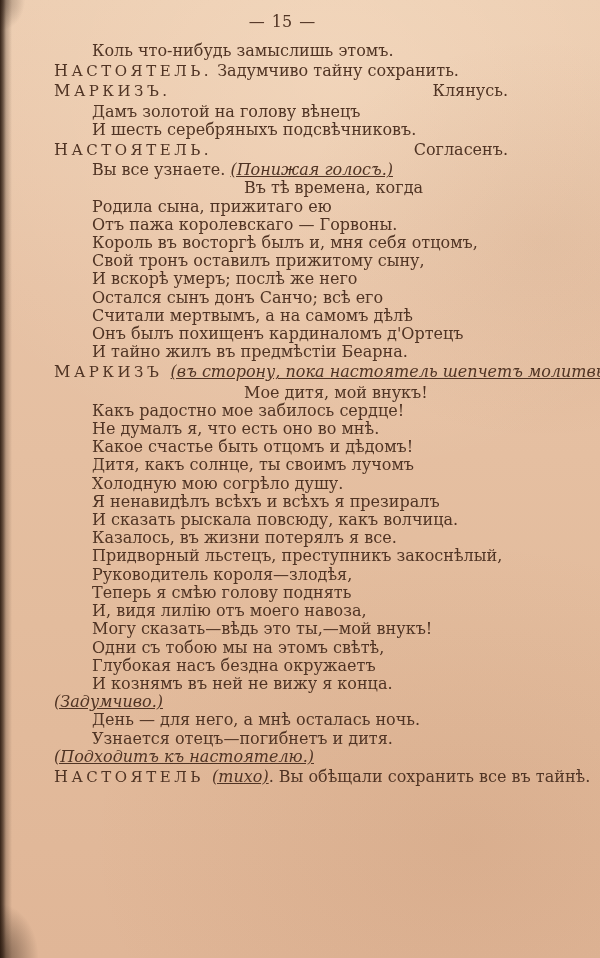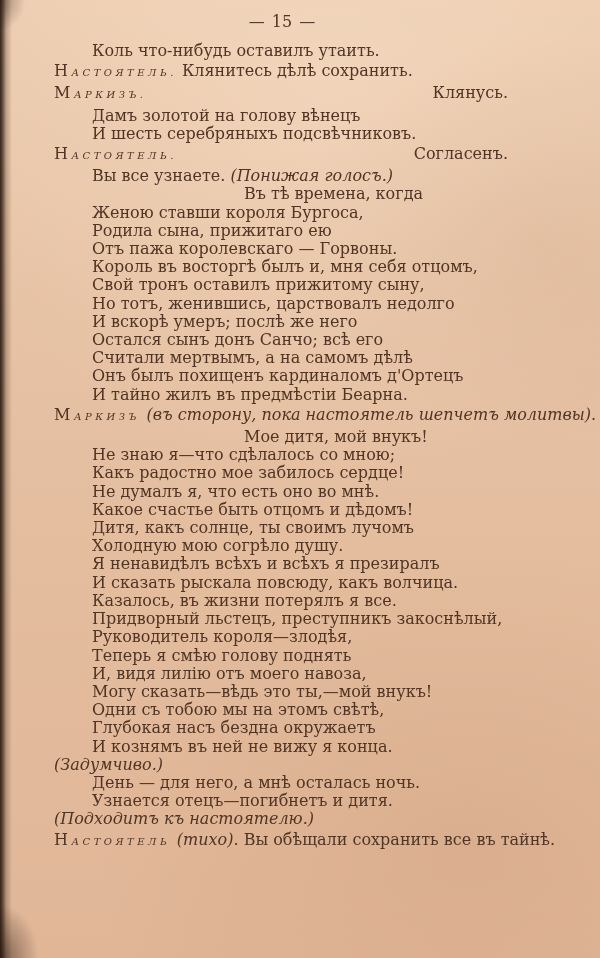--- a/index.html
+++ b/index.html
@@ -42,60 +42,57 @@
   .line {
     display:flex; align-items:baseline;
     font-size:16px; line-height:18.2px;
     white-space:pre; color:#503424;
   }
   .line .line-main { white-space:pre; }
   .line.verse   { padding-left:38px; }
   .line.split   { padding-left:190px; }
   .line.direction { justify-content:flex-start; }
   .line.speaker { margin:2px 0; }
-  .dir { font-style:italic; }
+  .dir { font-style:italic;text-decoration:underline; }
   .speaker-first { font-size:16px; letter-spacing:3.5px; }
-  .speaker-rest  { font-size:10px; letter-spacing:3.5px; text-transform:uppercase;font-style:italic; }
+  .speaker-rest  { font-size:15px; letter-spacing:3.5px; text-transform:uppercase; }
   .response { margin-left:auto; padding-right:2px;text-align:right; }
 </style>
 </head>
 <body>
 
 <div class="scan">
   <div class="edge-left"></div>
   <div class="corner-tl"></div>
   <div class="corner-bl"></div>
 
   <div class="content">
     <div class="page-header">
       <span class="dash">—</span><span>15</span><span class="dash">—</span>
     </div>
     <div id="lines">
-        <div class="line verse"><span class="line-main"><span class="plain">Коль что-нибудь оставилъ утаить.</span></span></div>
-        <div class="line speaker"><span class="line-main"><span class="speaker"><span class="speaker-first">Н</span><span class="speaker-rest">астоятель.</span></span><span class="plain"> Клянитесь дѣлѣ сохранить.</span></span></div>
+        <div class="line verse"><span class="line-main"><span class="plain">Коль что-нибудь замыслишь этомъ.</span></span></div>
+        <div class="line speaker"><span class="line-main"><span class="speaker"><span class="speaker-first">Н</span><span class="speaker-rest">астоятель.</span></span><span class="plain"> Задумчиво тайну сохранить.</span></span></div>
         <div class="line speaker"><span class="line-main"><span class="speaker"><span class="speaker-first">М</span><span class="speaker-rest">аркизъ.</span></span></span><span class="response">Клянусь.</span></div>
         <div class="line verse"><span class="line-main"><span class="plain">Дамъ золотой на голову вѣнецъ</span></span></div>
         <div class="line verse"><span class="line-main"><span class="plain">И шесть серебряныхъ подсвѣчниковъ.</span></span></div>
         <div class="line speaker"><span class="line-main"><span class="speaker"><span class="speaker-first">Н</span><span class="speaker-rest">астоятель.</span></span></span><span class="response">Согласенъ.</span></div>
         <div class="line verse"><span class="line-main"><span class="plain">Вы все узнаете. </span><span class="dir">(Понижая голосъ.)</span></span></div>
         <div class="line split"><span class="line-main"><span class="plain">Въ тѣ времена, когда</span></span></div>
-        <div class="line verse"><span class="line-main"><span class="plain">Женою ставши короля Бургоса,</span></span></div>
         <div class="line verse"><span class="line-main"><span class="plain">Родила сына, прижитаго ею</span></span></div>
         <div class="line verse"><span class="line-main"><span class="plain">Отъ пажа королевскаго — Горвоны.</span></span></div>
         <div class="line verse"><span class="line-main"><span class="plain">Король въ восторгѣ былъ и, мня себя отцомъ,</span></span></div>
         <div class="line verse"><span class="line-main"><span class="plain">Свой тронъ оставилъ прижитому сыну,</span></span></div>
-        <div class="line verse"><span class="line-main"><span class="plain">Но тотъ, женившись, царствовалъ недолго</span></span></div>
         <div class="line verse"><span class="line-main"><span class="plain">И вскорѣ умеръ; послѣ же него</span></span></div>
         <div class="line verse"><span class="line-main"><span class="plain">Остался сынъ донъ Санчо; всѣ его</span></span></div>
         <div class="line verse"><span class="line-main"><span class="plain">Считали мертвымъ, а на самомъ дѣлѣ</span></span></div>
         <div class="line verse"><span class="line-main"><span class="plain">Онъ былъ похищенъ кардиналомъ д'Ортецъ</span></span></div>
         <div class="line verse"><span class="line-main"><span class="plain">И тайно жилъ въ предмѣстіи Беарна.</span></span></div>
         <div class="line speaker"><span class="line-main"><span class="speaker"><span class="speaker-first">М</span><span class="speaker-rest">аркизъ </span></span><span class="dir">(въ сторону, пока настоятель шепчетъ молитвы).</span></span></div>
         <div class="line split"><span class="line-main"><span class="plain">Мое дитя, мой внукъ!</span></span></div>
-        <div class="line verse"><span class="line-main"><span class="plain">Не знаю я—что сдѣлалось со мною;</span></span></div>
         <div class="line verse"><span class="line-main"><span class="plain">Какъ радостно мое забилось сердце!</span></span></div>
         <div class="line verse"><span class="line-main"><span class="plain">Не думалъ я, что есть оно во мнѣ.</span></span></div>
         <div class="line verse"><span class="line-main"><span class="plain">Какое счастье быть отцомъ и дѣдомъ!</span></span></div>
         <div class="line verse"><span class="line-main"><span class="plain">Дитя, какъ солнце, ты своимъ лучомъ</span></span></div>
         <div class="line verse"><span class="line-main"><span class="plain">Холодную мою согрѣло душу.</span></span></div>
         <div class="line verse"><span class="line-main"><span class="plain">Я ненавидѣлъ всѣхъ и всѣхъ я презиралъ</span></span></div>
         <div class="line verse"><span class="line-main"><span class="plain">И сказать рыскала повсюду, какъ волчица.</span></span></div>
         <div class="line verse"><span class="line-main"><span class="plain">Казалось, въ жизни потерялъ я все.</span></span></div>
         <div class="line verse"><span class="line-main"><span class="plain">Придворный льстецъ, преступникъ закоснѣлый,</span></span></div>
         <div class="line verse"><span class="line-main"><span class="plain">Руководитель короля—злодѣя,</span></span></div>

